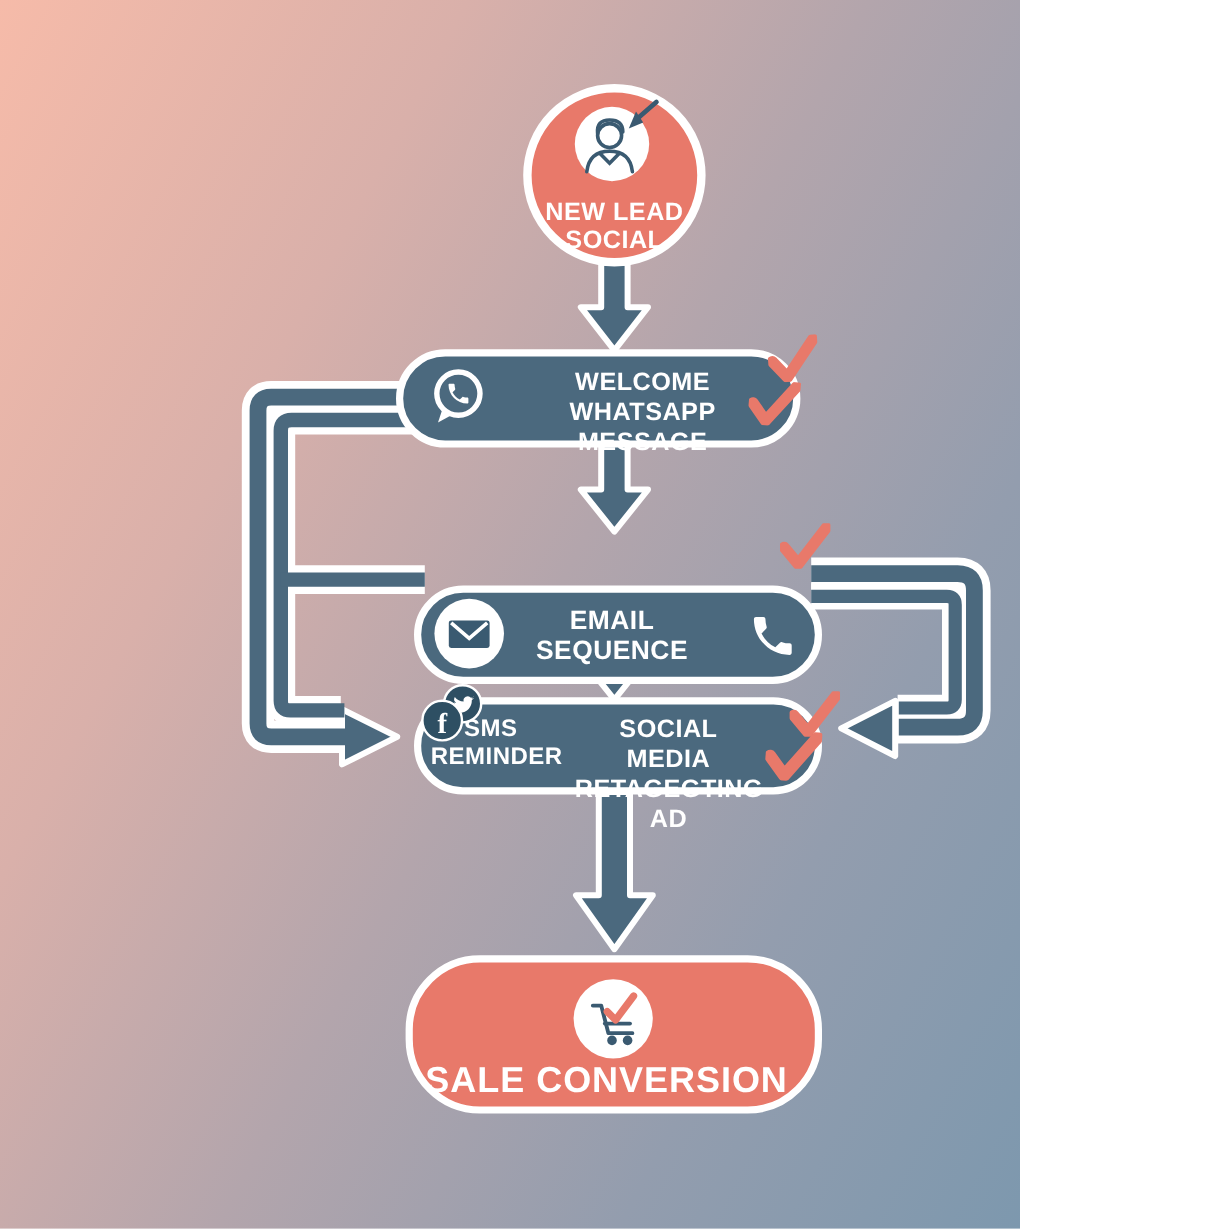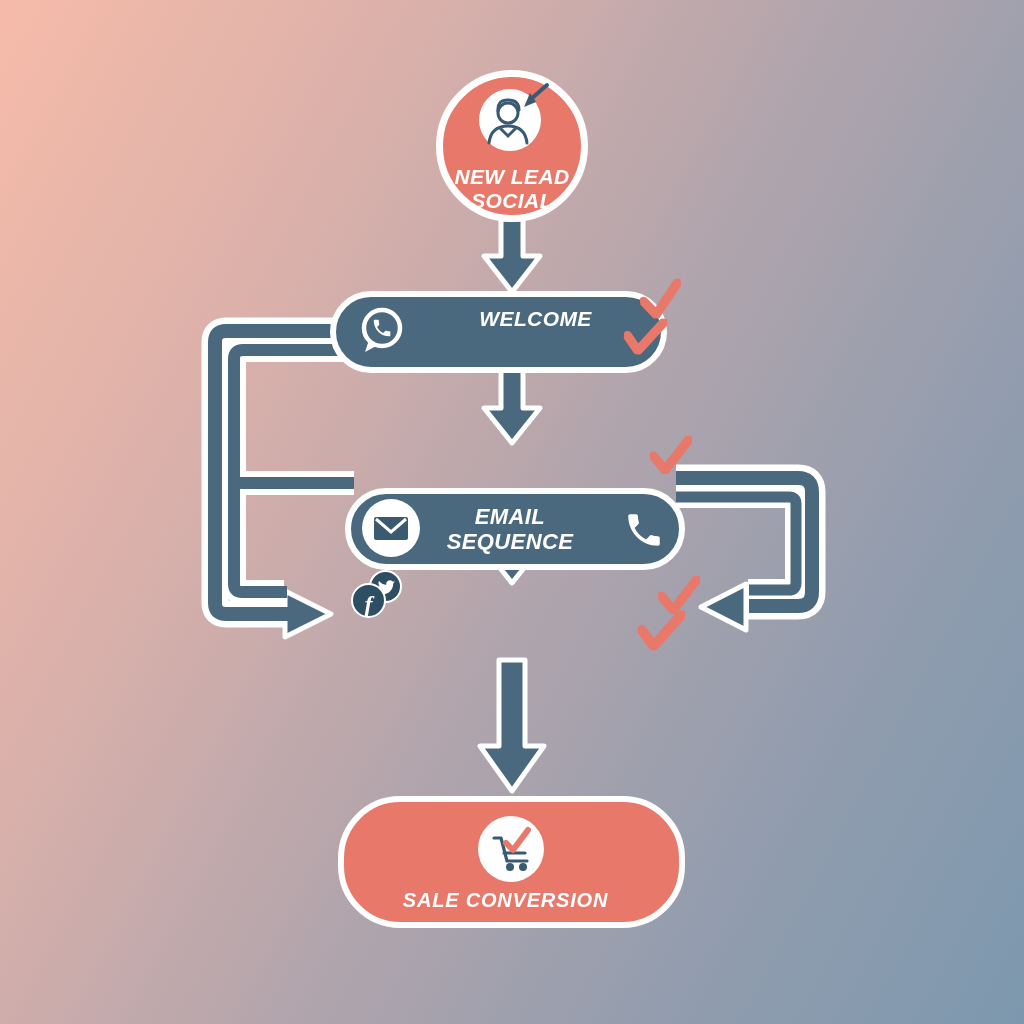--- a/index.html
+++ b/index.html
@@ -1,20 +1,19 @@
 <!DOCTYPE html>
 <html><head>
 <meta charset="utf-8">
 <style>
   html,body{margin:0;padding:0;}
   body{font-family:"Liberation Sans", sans-serif;}
   .canvas{
-    position:relative; width:1024px; height:1024px; overflow:hidden;
+    position:relative; width:850px; height:1024px; overflow:hidden;
     background:linear-gradient(118deg,#f6bba9 0%,#d9b0aa 28%,#b3a5ac 52%,#939dae 76%,#7d98ae 100%);
-    font-style:italic;
   }
   .layer{position:absolute; left:0; top:0; z-index:1;}
   .node{
     position:absolute; box-sizing:border-box; background:#4b697e;
     border:6px solid #ffffff; border-radius:42px; color:#ffffff; z-index:2;
   }
   .node.coral{background:#e8796a;}
   .node-label{
     position:absolute; text-align:center; font-weight:bold; color:#ffffff;
     letter-spacing:.4px; line-height:25px; font-size:21px;
@@ -91,36 +90,47 @@
   <div class="node" style="left:330px; top:291px; width:337px; height:82px;">
     <svg style="position:absolute; left:19px; top:6px;" width="54" height="58" viewBox="0 0 54 58">
       <circle cx="27" cy="25" r="18" stroke="#ffffff" stroke-width="4.5" fill="none"></circle>
       <path d="M14 37 L10 49 L23 42 Z" fill="#ffffff"></path>
       <g transform="translate(16,14) scale(0.92)" fill="#ffffff">
         <path d="M6.62 10.79c1.44 2.83 3.76 5.14 6.59 6.59l2.2-2.2c.27-.27.67-.36 1.02-.24 1.12.37 2.33.57 3.57.57.55 0 1 .45 1 1V20c0 .55-.45 1-1 1-9.39 0-17-7.61-17-17 0-.55.45-1 1-1h3.5c.55 0 1 .45 1 1 0 1.25.2 2.45.57 3.57.11.35.03.74-.25 1.02l-2.2 2.2z"></path>
       </g>
     </svg>
     <div class="node-label" style="left:88px; right:14px; top:9px;">
       <span>WELCOME</span><br>
+      <span>WHATSAPP MESSAGE</span>
     </div>
   </div>
 
   <div class="node" style="left:345px; top:440px; width:340px; height:82px;margin-top:48px;">
     <div class="white-disc" style="left:11px; top:5px; width:58px; height:58px;">
       <svg width="58" height="58" viewBox="0 0 58 58">
         <rect x="12" y="18" width="34" height="23" rx="2" fill="#3a5a71"></rect>
         <polyline points="14,20 29,33 44,20" stroke="#ffffff" stroke-width="3" fill="none"></polyline>
       </svg>
     </div>
     <div class="node-label" style="left:80px; right:90px; top:0; bottom:0; display:flex; align-items:center; justify-content:center; font-size:22px;">EMAIL SEQUENCE</div>
     <svg style="position:absolute; left:272px; top:15px;" width="42" height="42" viewBox="0 0 24 24">
       <path fill="#ffffff" d="M6.62 10.79c1.44 2.83 3.76 5.14 6.59 6.59l2.2-2.2c.27-.27.67-.36 1.02-.24 1.12.37 2.33.57 3.57.57.55 0 1 .45 1 1V20c0 .55-.45 1-1 1-9.39 0-17-7.61-17-17 0-.55.45-1 1-1h3.5c.55 0 1 .45 1 1 0 1.25.2 2.45.57 3.57.11.35.03.74-.25 1.02l-2.2 2.2z"></path>
     </svg>
   </div>
 
+  <div class="node" style="left:345px; top:581px; width:340px; height:81px;">
+    <div class="node-label" style="left:8px; width:100px; top:8px; font-size:20px; line-height:24px;">
+      <span>SMS</span><br>
+      <span>REMINDER</span>
+    </div>
+    <div class="node-label" style="left:128px; width:156px; top:8px;">
+      <span>SOCIAL MEDIA</span><br>
+      <span>RETAGEGTING AD</span>
+    </div>
+  </div>
 
   <div class="badge" style="left:369px; top:570px; width:33px; height:33px; z-index:4;">
     <svg width="19" height="19" viewBox="0 0 24 24">
       <path fill="#ffffff" d="M23.4 4.8c-.8.4-1.7.6-2.6.8a4.5 4.5 0 0 0-7.7 4.1A12.8 12.8 0 0 1 3.8 4.9a4.5 4.5 0 0 0 1.4 6 4.4 4.4 0 0 1-2-.6v.1a4.5 4.5 0 0 0 3.6 4.4 4.5 4.5 0 0 1-2 .1 4.5 4.5 0 0 0 4.2 3.1A9 9 0 0 1 2 19.5a12.7 12.7 0 0 0 6.9 2c8.3 0 12.8-6.9 12.8-12.8v-.6c.9-.6 1.6-1.4 2.2-2.3-.8.4-1.7.6-2.5.7.9-.5 1.6-1.4 2-2.4z"></path>
     </svg>
   </div>
   <div class="badge" style="left:351px; top:583px; width:35px; height:35px; z-index:5;">
     <span class="fb-f">f</span>
   </div>
 
@@ -129,21 +139,21 @@
       <svg width="64" height="64" viewBox="0 0 64 64">
         <g stroke="#3a5a71" stroke-width="3.2" fill="none" stroke-linecap="round" stroke-linejoin="round">
           <path d="M15 21 L22 21 L28 44 L48 44"></path>
           <path d="M25 36 L46 36"></path>
         </g>
         <circle cx="31" cy="50" r="4" fill="#3a5a71"></circle>
         <circle cx="44" cy="50" r="4" fill="#3a5a71"></circle>
         <path d="M27 26 L34 33 L49 13" stroke="#e8796a" stroke-width="6" fill="none" stroke-linecap="round" stroke-linejoin="round"></path>
       </svg>
     </div>
-    <div class="node-label" style="left:0; right:12px; top:86px; font-size:20px; letter-spacing:.8px;">SALE CONVERSION</div>
+    <div class="node-label" style="left:0; right:12px; top:86px; font-size:30px; letter-spacing:.8px;">SALE CONVERSION</div>
   </div>
 
   <svg class="check" style="left:640px; top:280px; transform:rotate(-4deg);" width="42" height="38" viewBox="0 0 36 32">
     <path d="M3 17 L13 29 L33 3" stroke="#e8796a" stroke-width="8" fill="none" stroke-linecap="round" stroke-linejoin="round"></path>
   </svg>
   <svg class="check" style="left:624px; top:317px; transform:rotate(5deg);" width="42" height="38" viewBox="0 0 36 32">
     <path d="M3 17 L13 29 L33 3" stroke="#e8796a" stroke-width="8" fill="none" stroke-linecap="round" stroke-linejoin="round"></path>
   </svg>
   <svg class="check" style="left:650px; top:436px;" width="42" height="38" viewBox="0 0 36 32">
     <path d="M3 17 L13 29 L33 3" stroke="#e8796a" stroke-width="8" fill="none" stroke-linecap="round" stroke-linejoin="round"></path>

